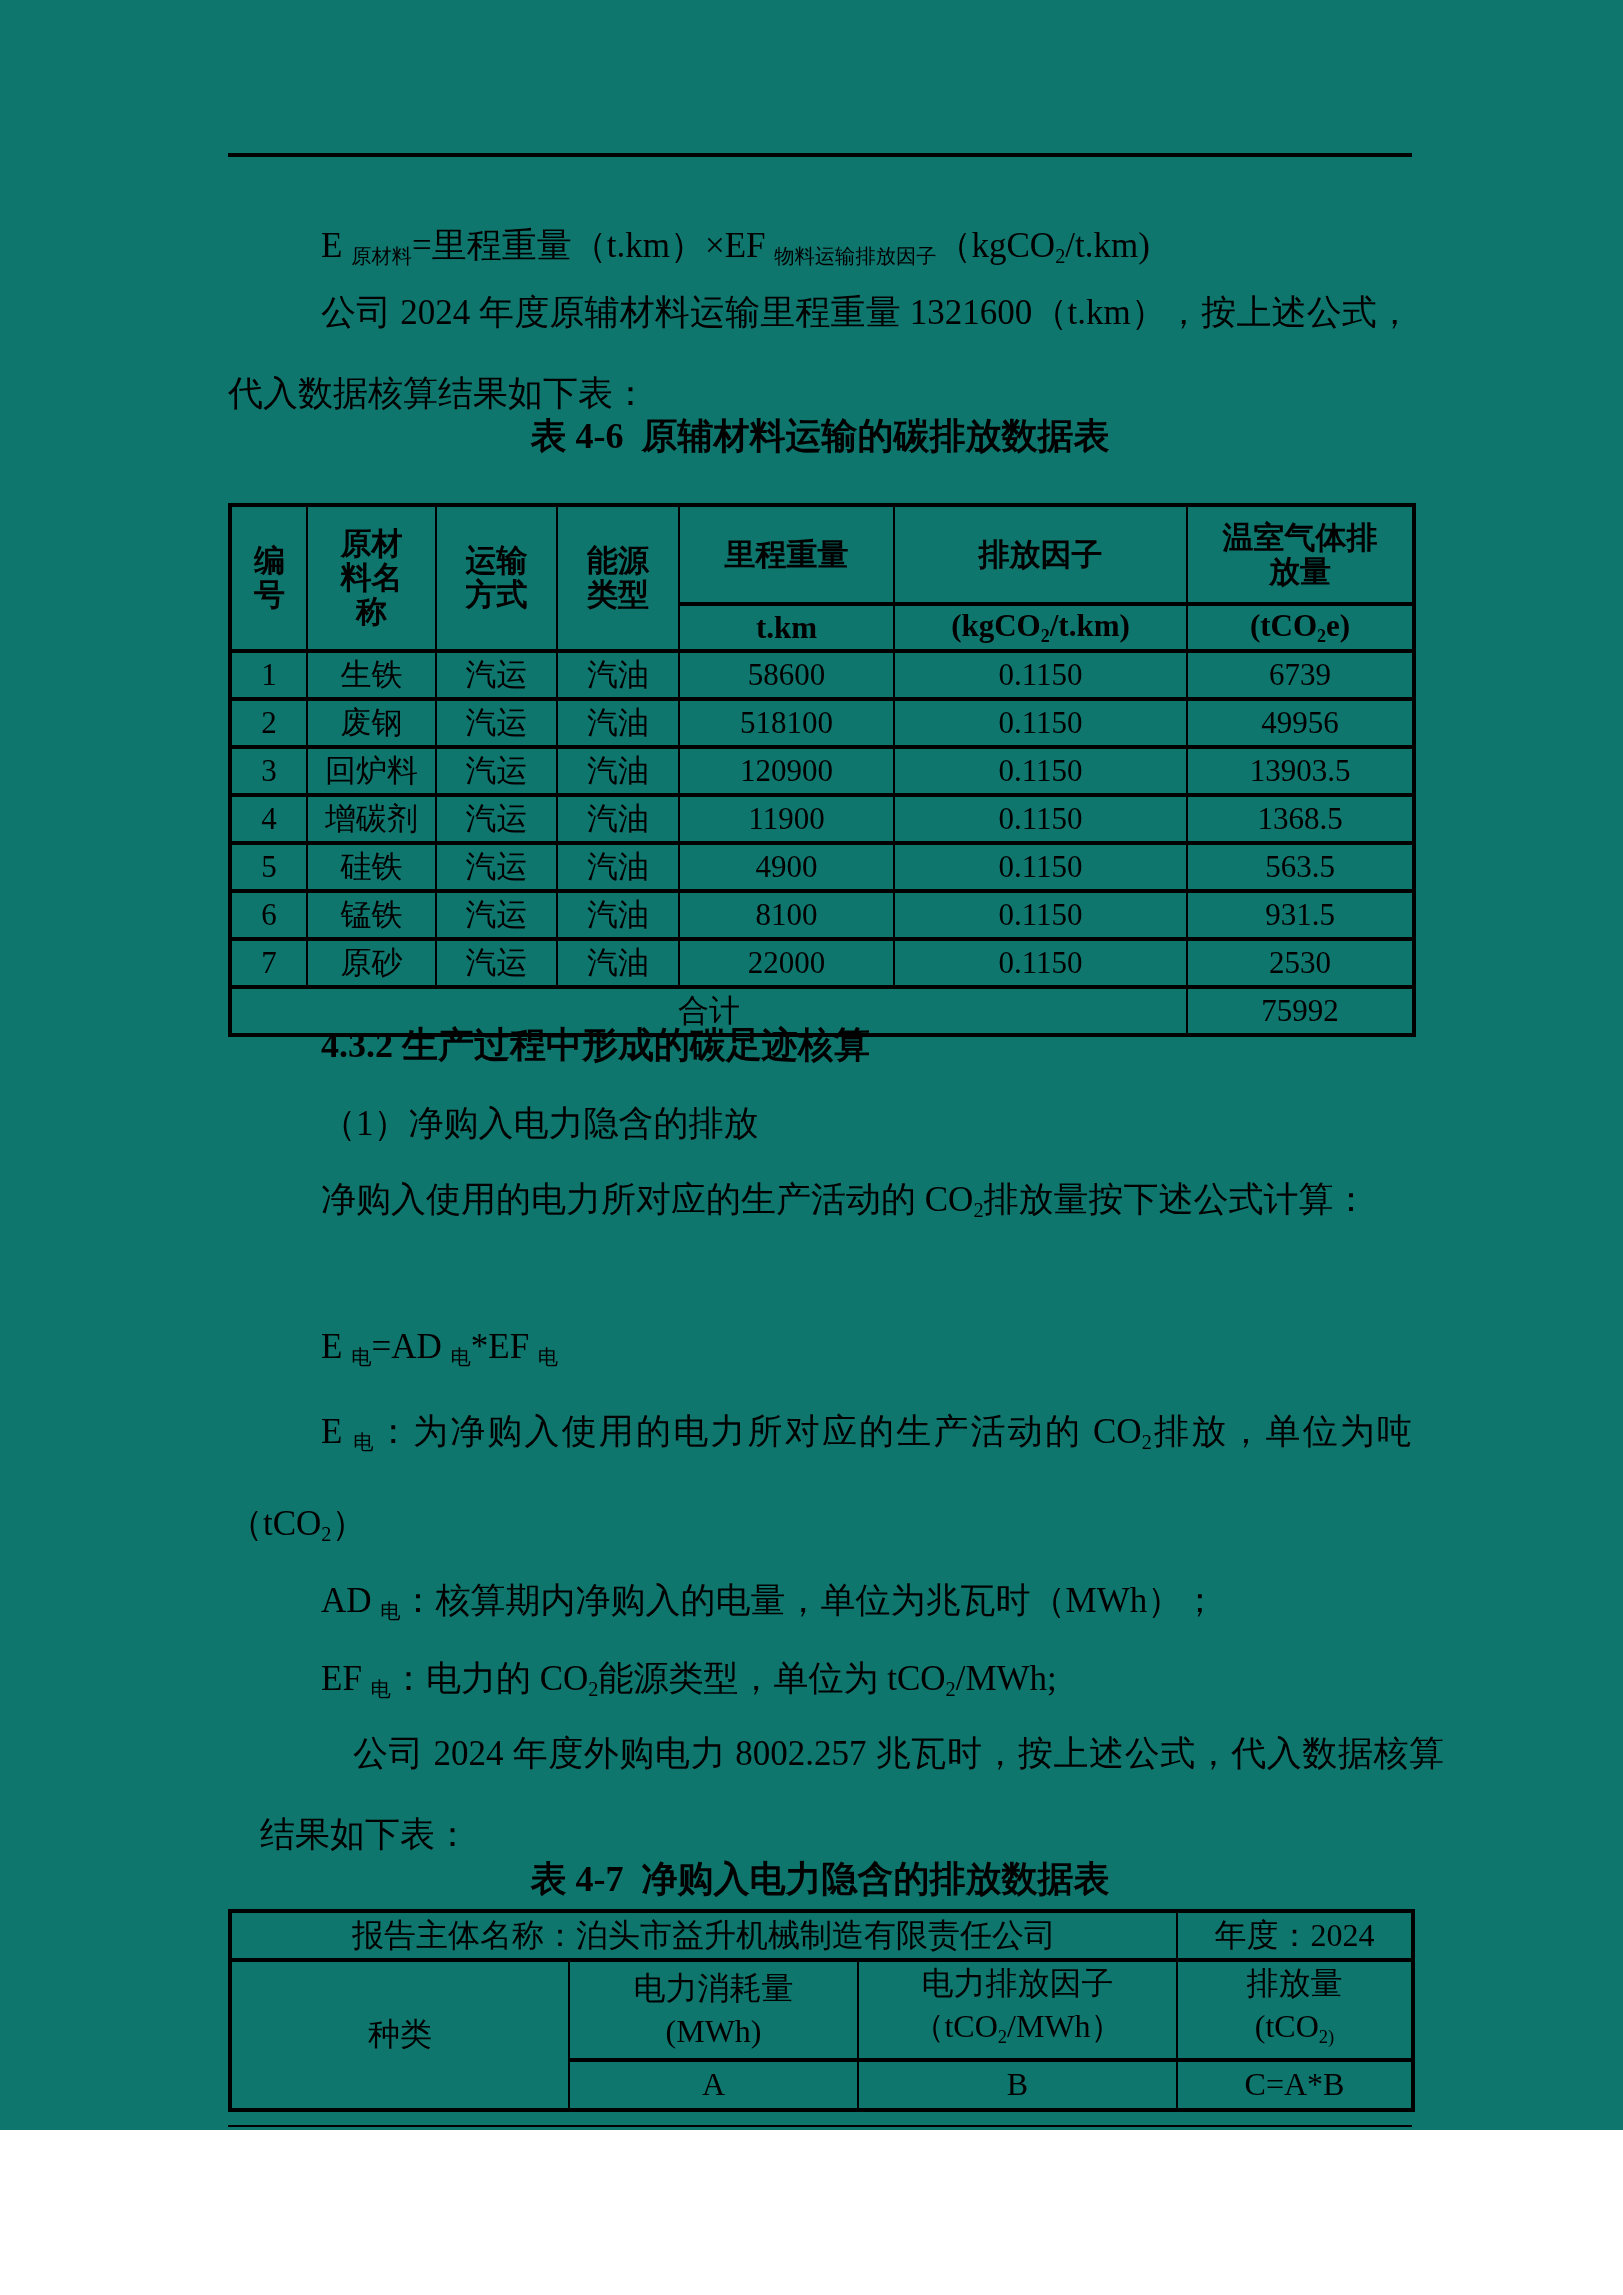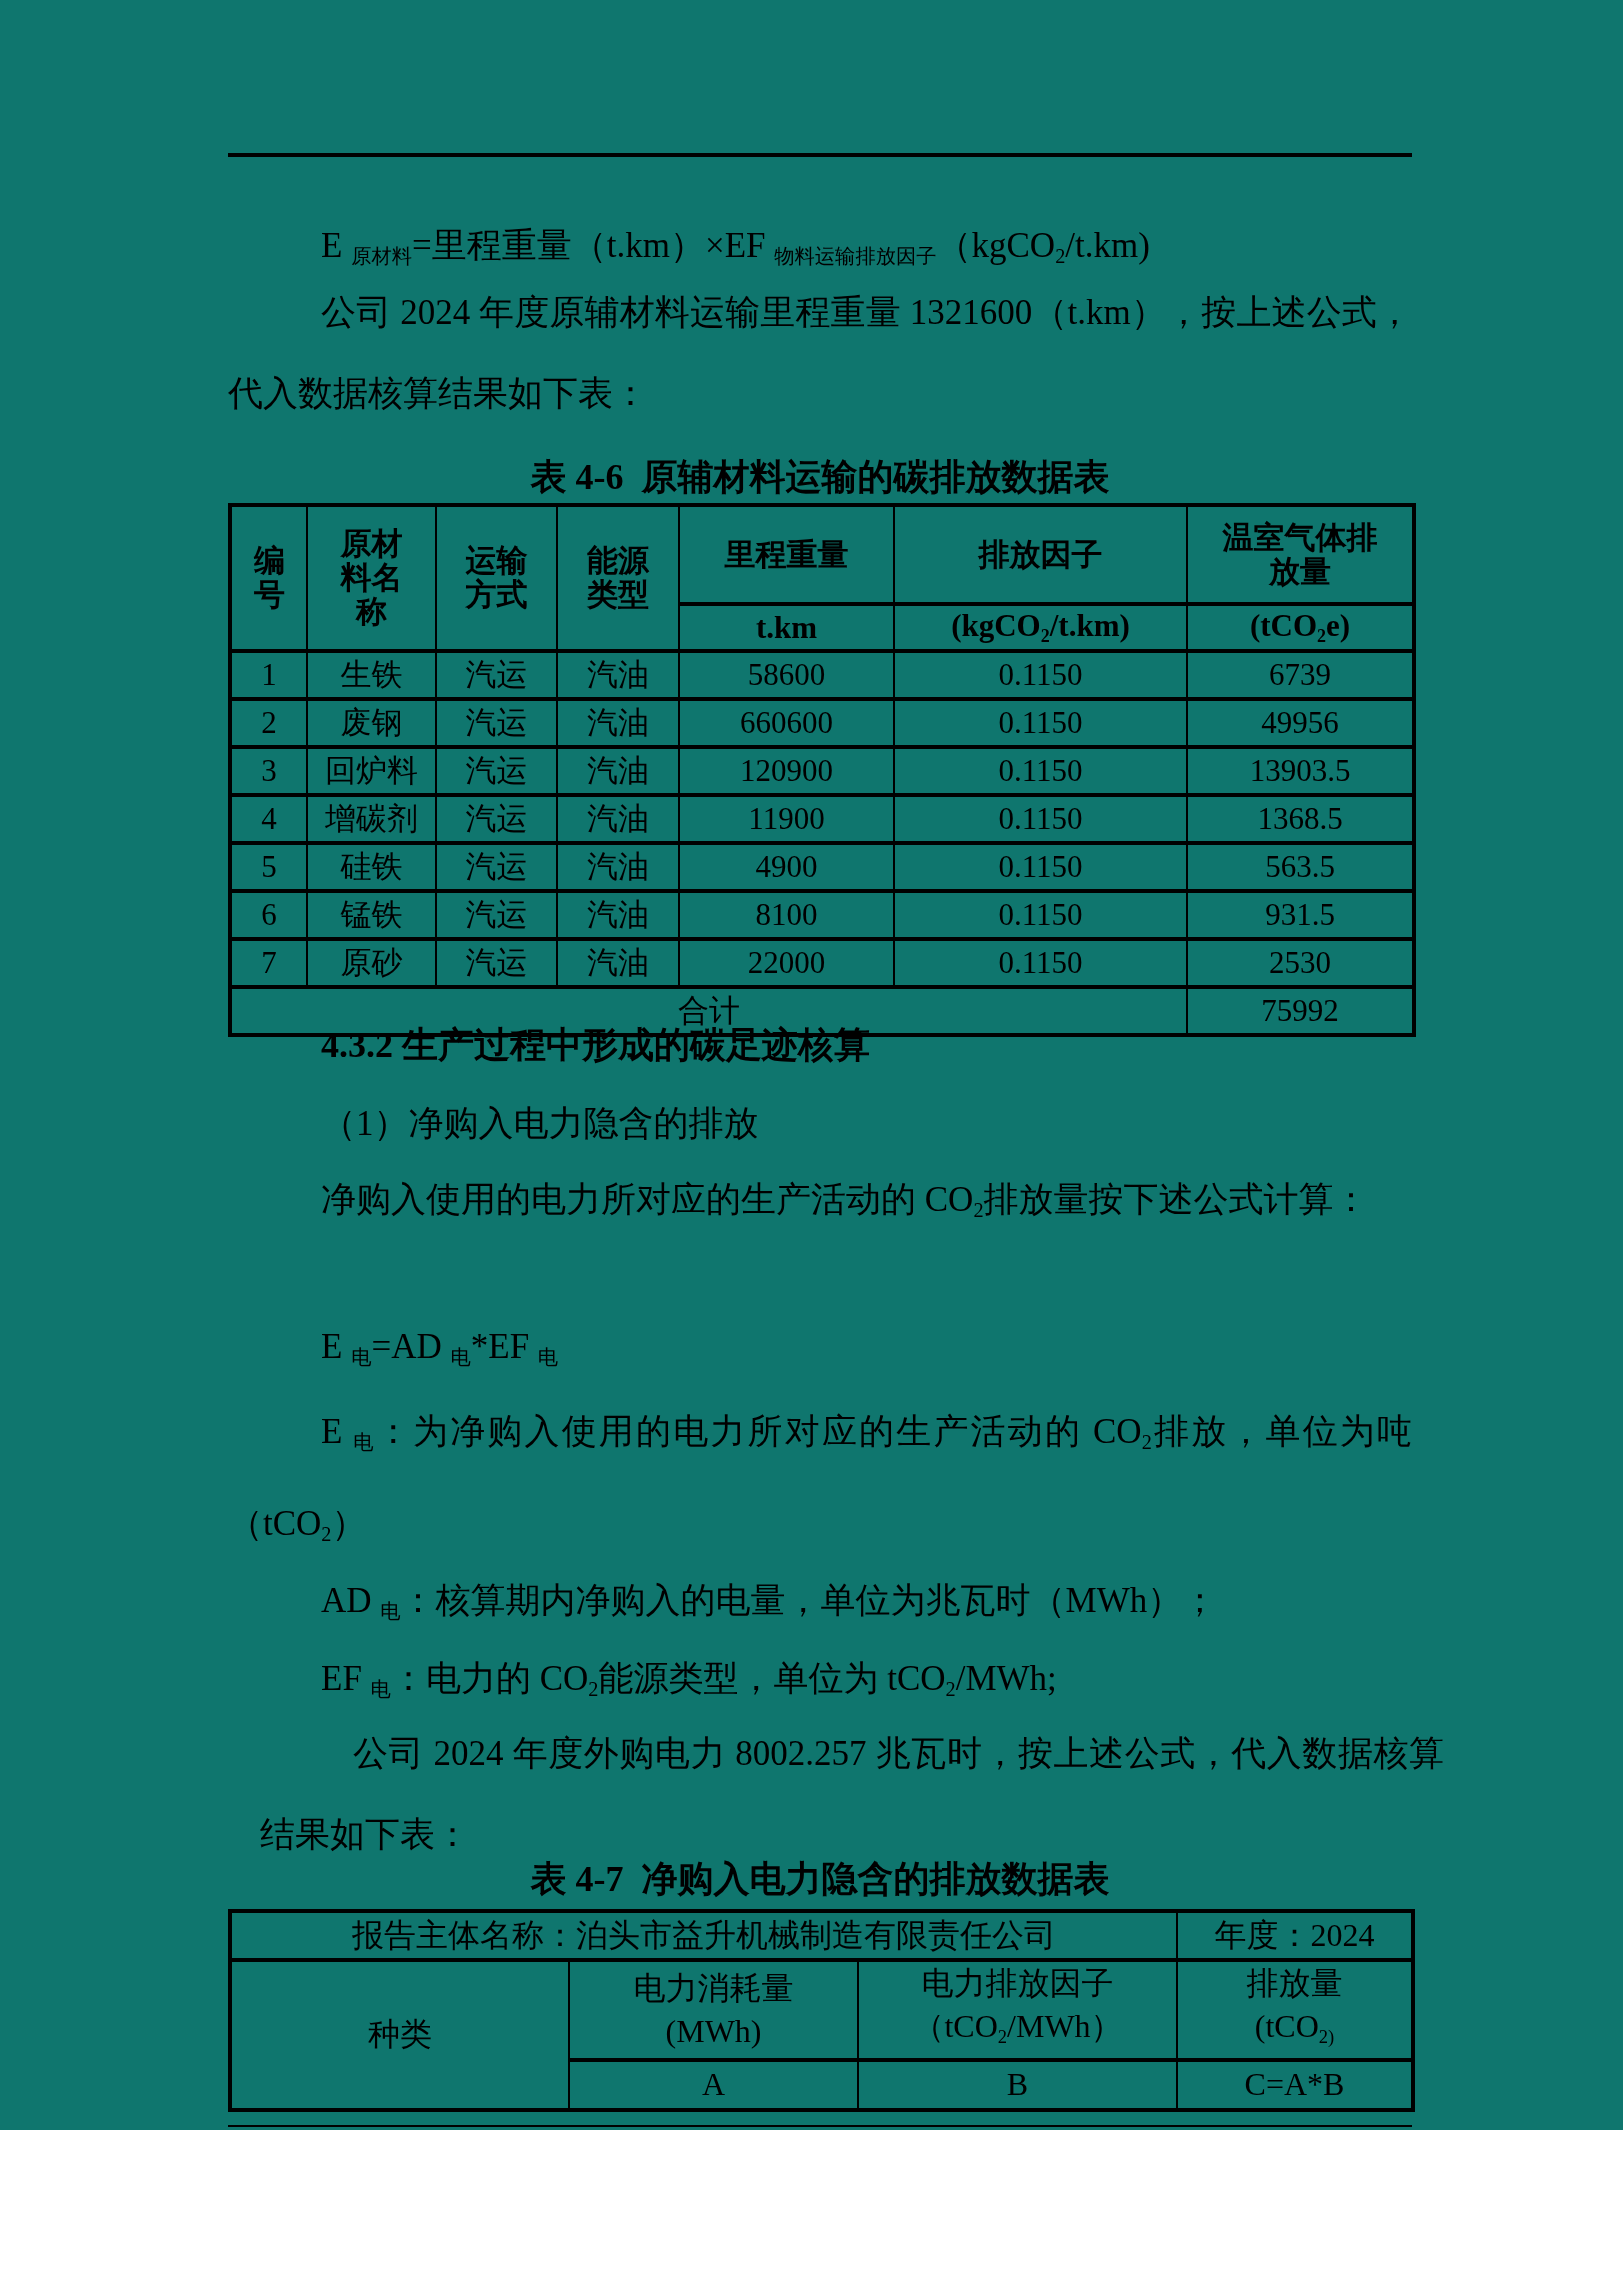--- a/index.html
+++ b/index.html
@@ -39,21 +39,21 @@
 <body>
 
 <div class="page">
 
   <div class="abs rule-top"></div>
 
   <div class="abs body-text indent" style="top:205px;"><span>E </span><span class="sub">原材料</span><span>=里程重量（t.km）×EF </span><span class="sub">物料运输排放因子</span><span>（kgCO</span><span class="sub">2</span><span>/t.km)</span></div>
 
   <div class="abs body-text indent" style="top:272px;">公司 2024 年度原辅材料运输里程重量 1321600（t.km），按上述公式，代入数据核算结果如下表：</div>
 
-  <div class="abs doc-title" style="top:453px;">表 4-6  原辅材料运输的碳排放数据表</div>
+  <div class="abs doc-title" style="top:412px;">表 4-6  原辅材料运输的碳排放数据表</div>
 
   <table id="t46" class="abs" style="top:503px;border-radius:13px;">
     <colgroup>
       <col style="width:77px">
         <col style="width:129px">
         <col style="width:121px">
         <col style="width:122px">
       <col style="width:215px">
         <col style="width:293px">
         <col style="width:227px">
@@ -80,21 +80,21 @@
         <td>汽油</td>
         <td>58600</td>
         <td>0.1150</td>
         <td>6739</td>
       </tr>
       <tr class="data">
         <td>2</td>
         <td>废钢</td>
         <td>汽运</td>
         <td>汽油</td>
-        <td>660600</td>
+        <td>518100</td>
         <td>0.1150</td>
         <td>49956</td>
       </tr>
       <tr class="data">
         <td>3</td>
         <td>回炉料</td>
         <td>汽运</td>
         <td>汽油</td>
         <td>120900</td>
         <td>0.1150</td>

